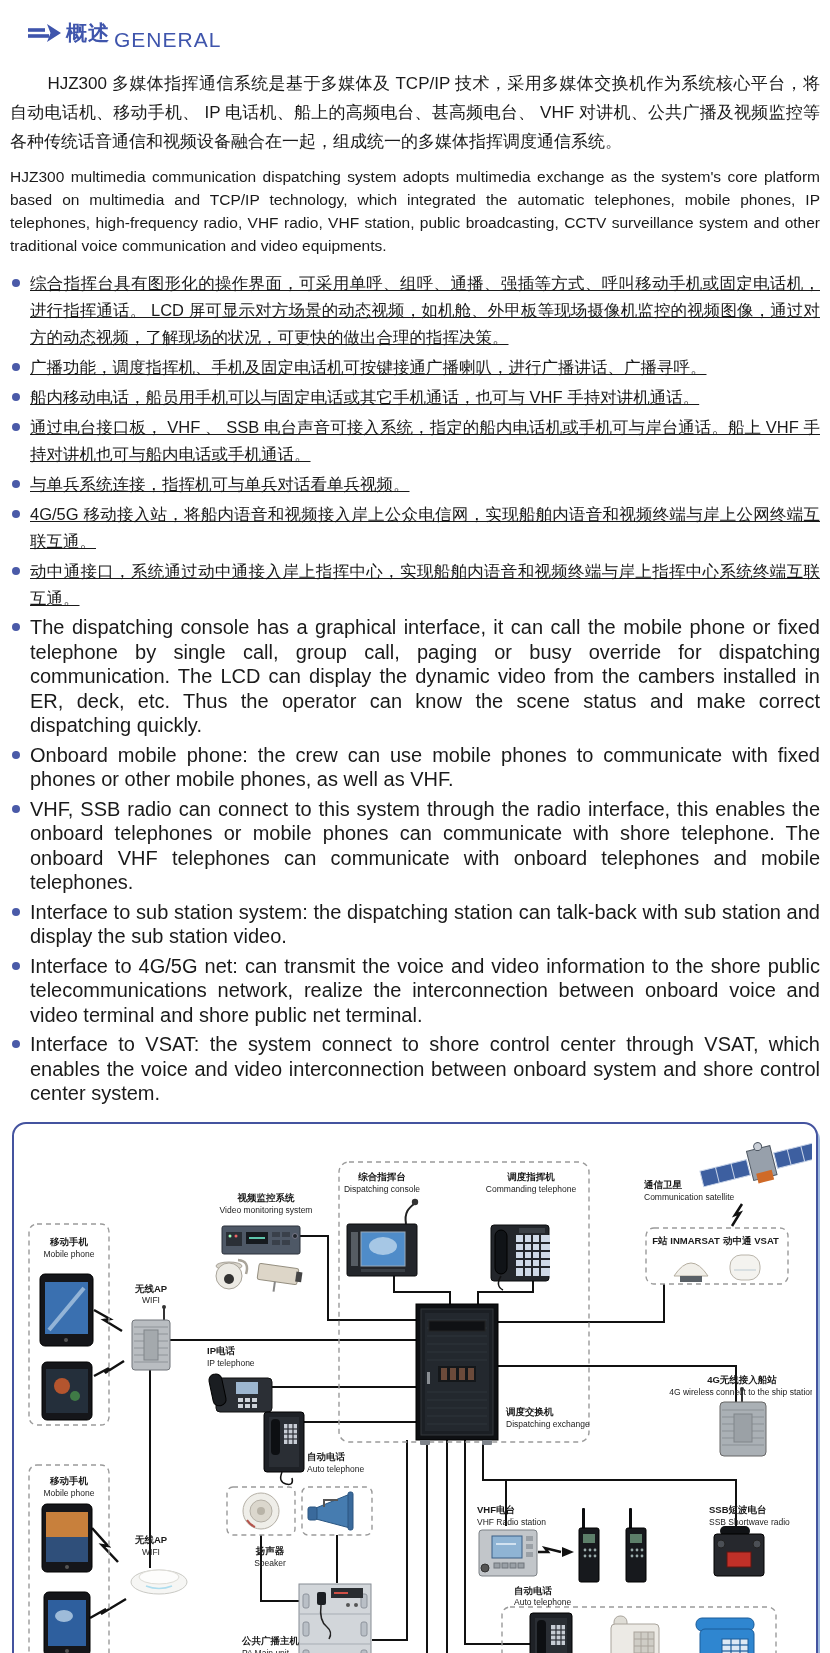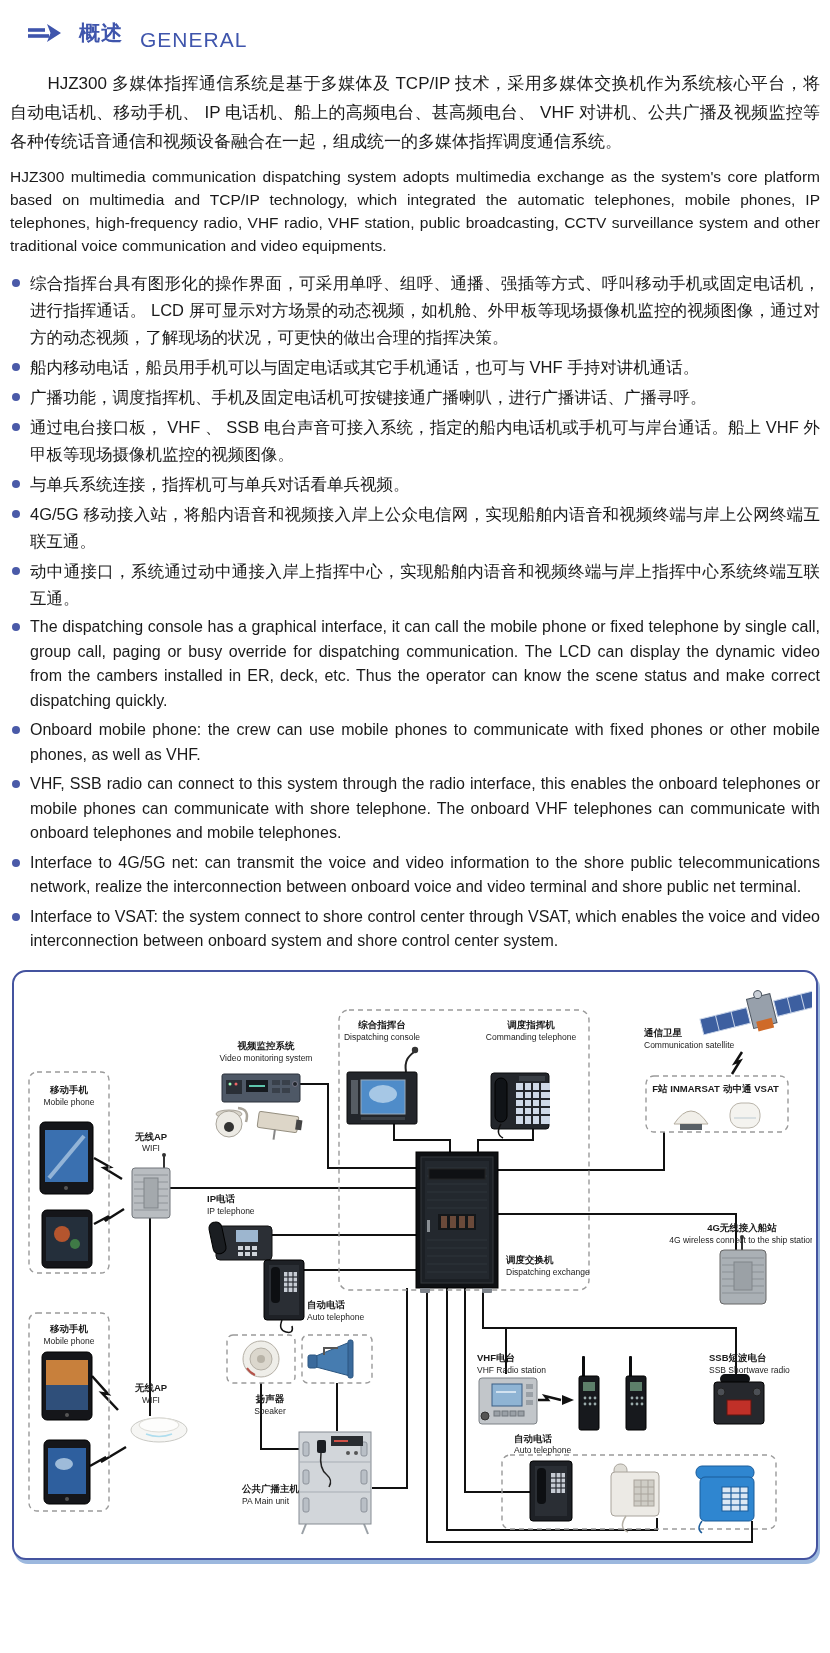--- a/index.html
+++ b/index.html
@@ -1,29 +1,29 @@
 <!DOCTYPE html>
 <html><head>
 <meta charset="utf-8">
 <style>
   html,body{margin:0;padding:0;background:#fff;}
   body{width:830px;min-height:1653px;font-family:"Liberation Sans",sans-serif;color:#1a1a1a;}
   .page{padding:0 10px;}
-  .sec-head{display:flex;align-items:center;gap:17px;color:#3f55ac;margin:14px 0 0 16px;}
+  .sec-head{display:flex;align-items:center;gap:4px;color:#3f55ac;margin:14px 0 0 16px;}
   .sec-head .zh{font-size:21px;font-weight:bold;letter-spacing:1px;}
   .sec-head .en{font-size:21px;letter-spacing:1px;margin-top:14px;}
   .arrow-icon{display:inline-block;line-height:0;}
   .para-zh{font-size:17px;line-height:29px;text-align:justify;margin:17px 0 0;text-indent:2.2em;}
   .para-en{font-size:15.5px;line-height:23px;text-align:justify;margin:9px 0 0;}
   ul.feats{list-style:none;margin:13px 0 0;padding:0;}
   ul.feats li{position:relative;padding-left:20px;margin-bottom:3px;text-align:justify;}
   ul.feats li::before{content:"";position:absolute;left:2px;width:8px;height:8px;border-radius:50%;background:#4a5aa8;}
-  ul.feats-zh{font-size:16.5px;line-height:27px;}
+  ul.feats-zh{font-size:16.5px;line-height:27px;text-decoration:underline;}
   ul.feats-zh li::before{top:9px;}
-  ul.feats-en{font-size:16px;line-height:24.5px;margin-top:0;}
+  ul.feats-en{font-size:20px;line-height:24.5px;margin-top:0;}
   ul.feats-en li{margin-bottom:5px;}
   ul.feats-en li::before{top:8px;}
   .diagram-wrap{margin:16px auto 0;width:802px;border:2px solid #44539f;border-radius:14px;box-shadow:2px 4px 0 #9cb8de;background:#fff;overflow:hidden;}
   svg.diagram{display:block;}
   svg .lzh{font-family:"Liberation Sans",sans-serif;font-size:9.5px;font-weight:bold;fill:#1a1a1a;}
   svg .len{font-family:"Liberation Sans",sans-serif;font-size:8.5px;fill:#222;}
   svg .cline{stroke:#111;stroke-width:2;fill:none;}
   svg .bolt{stroke:#111;stroke-width:2.5;fill:none;}
   svg .dash{fill:none;stroke:#9a9a9a;stroke-width:1.4;stroke-dasharray:5 4;}
 </style>
@@ -43,32 +43,33 @@
     <span class="zh">概述</span>
     <span class="en">GENERAL</span>
   </div>
 
   <p class="para-zh">HJZ300 多媒体指挥通信系统是基于多媒体及 TCP/IP 技术，采用多媒体交换机作为系统核心平台，将自动电话机、移动手机、 IP 电话机、船上的高频电台、甚高频电台、 VHF 对讲机、公共广播及视频监控等各种传统话音通信和视频设备融合在一起，组成统一的多媒体指挥调度通信系统。</p>
   <p class="para-en">HJZ300 multimedia communication dispatching system adopts multimedia exchange as the system's core platform based on multimedia  and TCP/IP technology, which integrated the automatic telephones, mobile phones, IP telephones, high-frequency radio, VHF radio, VHF station, public broadcasting, CCTV surveillance system  and other traditional voice communication and video equipments.</p>
 
 
   <ul class="feats feats-zh">
     <li><span>综合指挥台具有图形化的操作界面，可采用单呼、组呼、通播、强插等方式、呼叫移动手机或固定电话机，进行指挥通话。 LCD 屏可显示对方场景的动态视频，如机舱、外甲板等现场摄像机监控的视频图像，通过对方的动态视频，了解现场的状况，可更快的做出合理的指挥决策。</span></li>
+    <li><span>广播功能，调度指挥机、手机及固定电话机可按键接通广播喇叭，进行广播讲话、广播寻呼。</span></li>
     <li><span>船内移动电话，船员用手机可以与固定电话或其它手机通话，也可与 VHF 手持对讲机通话。</span></li>
-    <li><span>广播功能，调度指挥机、手机及固定电话机可按键接通广播喇叭，进行广播讲话、广播寻呼。</span></li>
-    <li><span>通过电台接口板， VHF 、 SSB 电台声音可接入系统，指定的船内电话机或手机可与岸台通话。船上 VHF 外甲板等现场摄像机监控的视频图像。</span></li>
+    <li><span>通过电台接口板， VHF 、 SSB 电台声音可接入系统，指定的船内电话机或手机可与岸台通话。船上 VHF 手持对讲机也可与船内电话或手机通话。</span></li>
     <li><span>与单兵系统连接，指挥机可与单兵对话看单兵视频。</span></li>
     <li><span>4G/5G 移动接入站，将船内语音和视频接入岸上公众电信网，实现船舶内语音和视频终端与岸上公网终端互联互通。</span></li>
     <li><span>动中通接口，系统通过动中通接入岸上指挥中心，实现船舶内语音和视频终端与岸上指挥中心系统终端互联互通。</span></li>
   </ul>
 
   <ul class="feats feats-en">
     <li><span>The dispatching console has a graphical interface, it can call the mobile phone or fixed telephone by single call, group call, paging or busy override for dispatching communication. The LCD can display the dynamic video from the cambers installed in ER, deck, etc. Thus the operator can know the scene status and make correct dispatching quickly.</span></li>
     <li><span>Onboard mobile phone:  the crew can use mobile phones to communicate with fixed phones or other mobile phones, as well as VHF.</span></li>
     <li><span>VHF, SSB radio can connect to this system through the radio interface, this enables the onboard telephones or mobile phones can communicate with shore telephone.  The onboard VHF telephones  can communicate with onboard telephones and mobile telephones.</span></li>
+    <li><span>Interface to sub station system: the dispatching station can talk-back with sub station and display the sub station video.</span></li>
     <li><span>Interface to 4G/5G net: can transmit the voice and video information to the shore public telecommunications network,  realize the interconnection between onboard voice and video terminal and shore public net terminal.</span></li>
     <li><span>Interface to VSAT:  the system connect to shore control center through VSAT, which enables the voice and video interconnection between onboard system and shore control center system.</span></li>
   </ul>
 
   <div class="diagram-wrap">
   <svg class="diagram" width="798" height="586" viewBox="0 0 798 586">
 
     <g>
       <path class="cline" d="M286,112 H314 V196 H402"></path>
       <path class="cline" d="M156,216 H402"></path>

